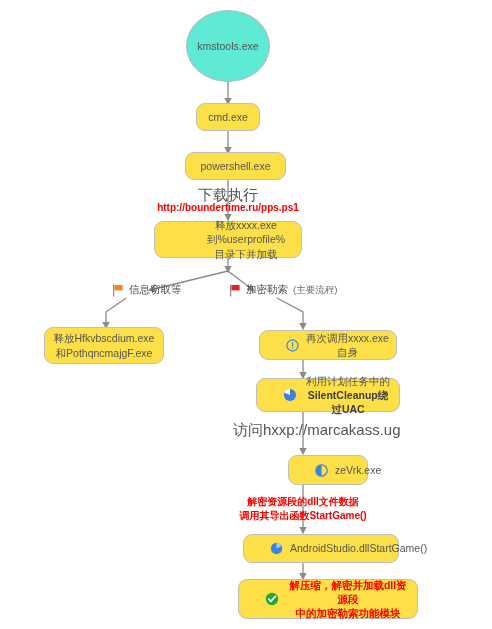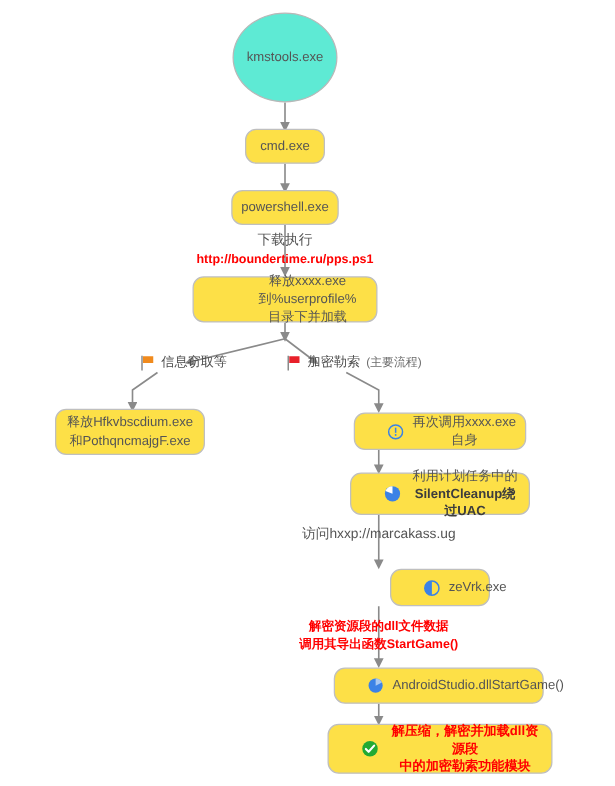--- a/index.html
+++ b/index.html
@@ -38,31 +38,30 @@
   .node.circle {
     border-radius: 50%;
     background: #5eead4;
     border: 1px solid #b8b8b8;
   }
   .node .label { display: block; }
   .node.with-icon {
     justify-content: flex-start;
     gap: 7px;
     padding-left: 26px;
-    margin-left: 24px;
   }
   .node.with-icon .label { text-align: center; flex: 1; }
   .node .bold-line { font-weight: bold; color: #3d3d3d; }
   .node.redtext { color: #ff0000; font-weight: bold; }
 
   
   .edge-text {
     position: absolute;
     text-align: center;
-    font-size: 11px;
+    font-size: 15px;
     color: #555555;
     line-height: 1.35;
     white-space: nowrap;
   }
   .edge-text.url {
     color: #ff0000;
     font-weight: bold;
     font-size: 10px;
   }
   .edge-text.redblock {
@@ -128,21 +127,21 @@
   </svg>
 
   <div class="node circle" style="left:186px; top:10px; width:84px; height:72px;">
     <span class="label">kmstools.exe</span>
   </div>
 
   <div class="node" style="left:196px; top:103px; width:64px; height:28px;">
     <span class="label">cmd.exe</span>
   </div>
 
-  <div class="node" style="left:185px; top:152px; width:86px; height:28px;">
+  <div class="node" style="left:185px; top:152px; width:101px; height:28px;">
     <span class="label">powershell.exe</span>
   </div>
 
   <div class="edge-text" style="left:168px; top:185px; width:120px;">下载执行</div>
 
   <div class="edge-text url" style="left:128px; top:201px; width:200px;">http://boundertime.ru/pps.ps1</div>
 
   <div class="node" style="left:154px; top:221px; width:148px; height:37px; flex-direction:column; gap:0;padding-left:43px;">
     <span class="label">释放xxxx.exe到%userprofile%</span>
     <span class="label">目录下并加载</span>
@@ -208,21 +207,21 @@
       </svg>
     </span>
     <span class="label">zeVrk.exe</span>
   </div>
 
   <div class="edge-text redblock" style="left:218px; top:495px; width:170px;">
     <span>解密资源段的dll文件数据</span><br>
     <span>调用其导出函数StartGame()</span>
   </div>
 
-  <div class="node with-icon" style="left:243px; top:534px; width:168px; height:29px;">
+  <div class="node with-icon" style="left:243px; top:534px; width:156px; height:29px;">
     <span class="icon">
       <svg width="13" height="13" viewBox="0 0 14 14">
         <circle cx="7" cy="7" r="6.1" fill="#3b82e6"></circle>
         <path d="M7,7 L7,0.9 A6.1,6.1 0 0 1 12.4,4.3 z" fill="#a8c8f2"></path>
       </svg>
     </span>
     <span class="label">AndroidStudio.dllStartGame()</span>
   </div>
 
   <div class="node with-icon redtext" style="left:238px; top:579px; width:180px; height:40px;">

